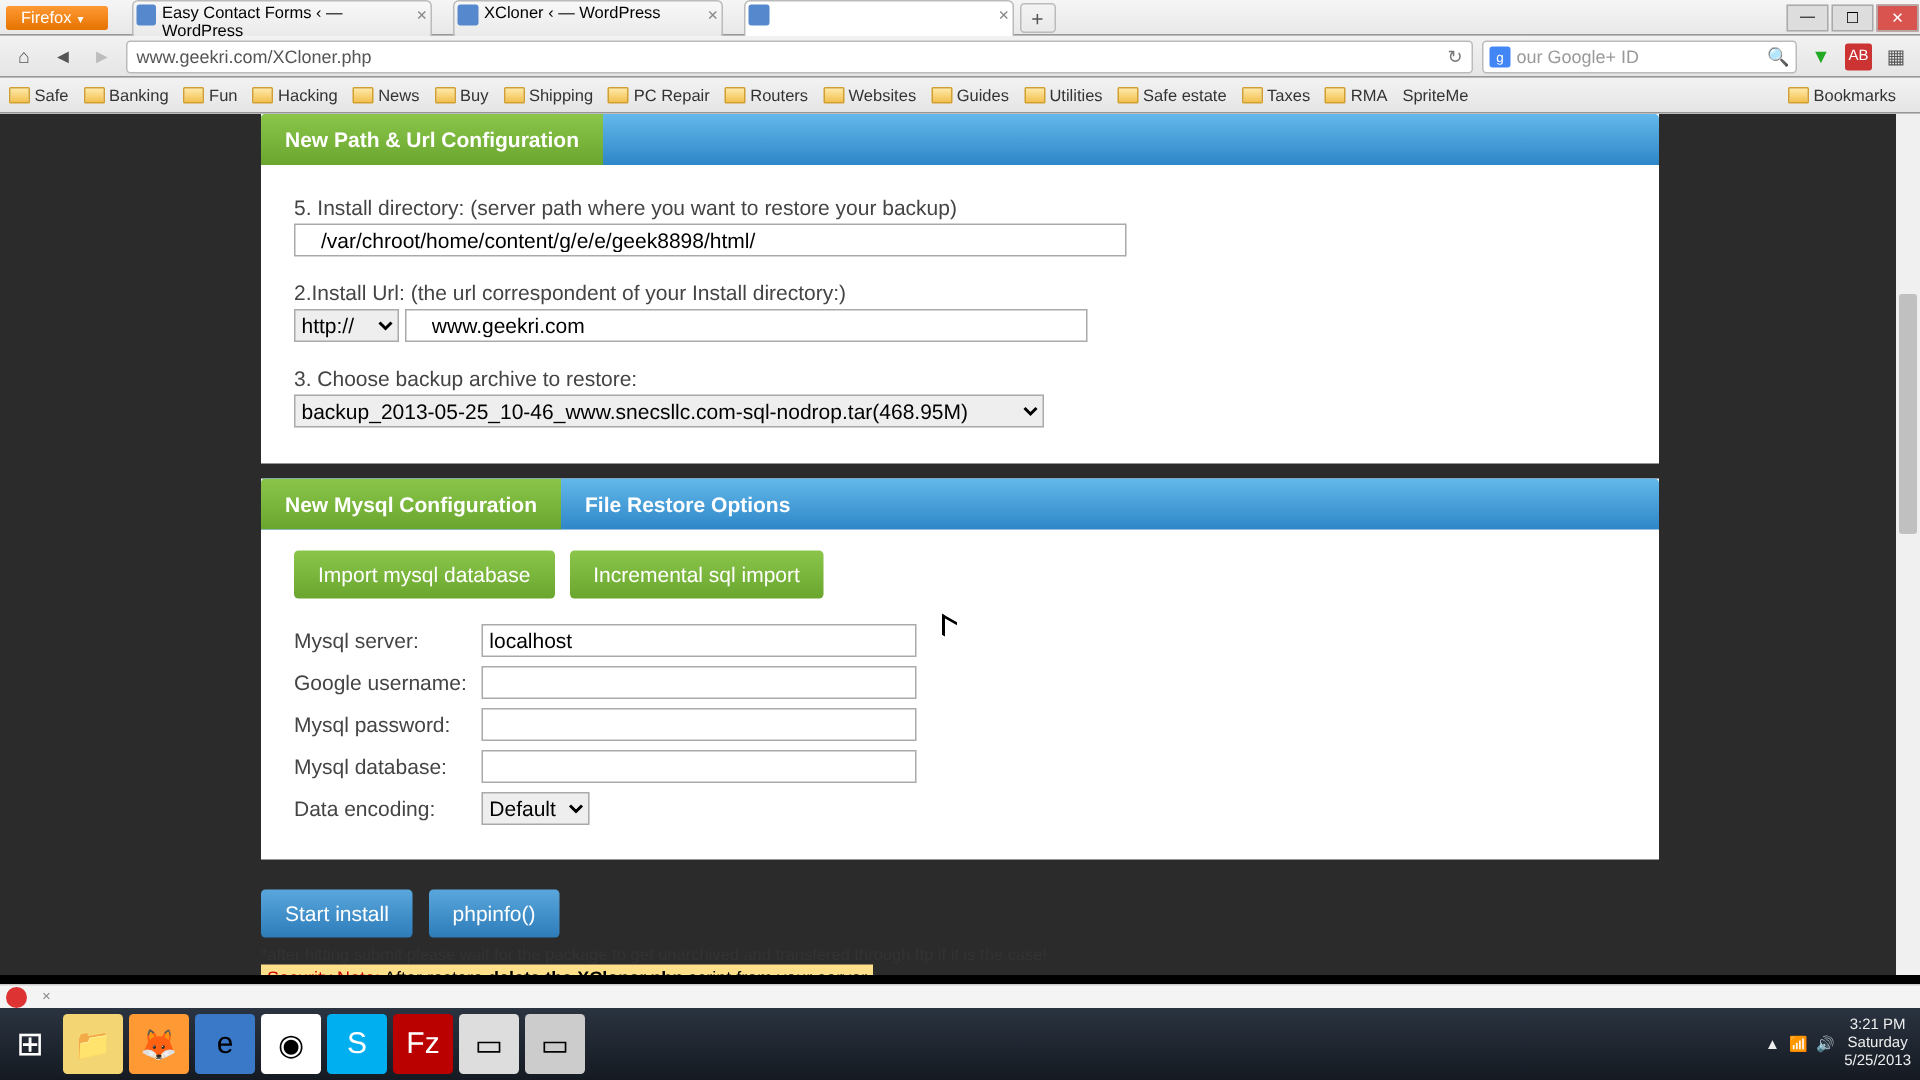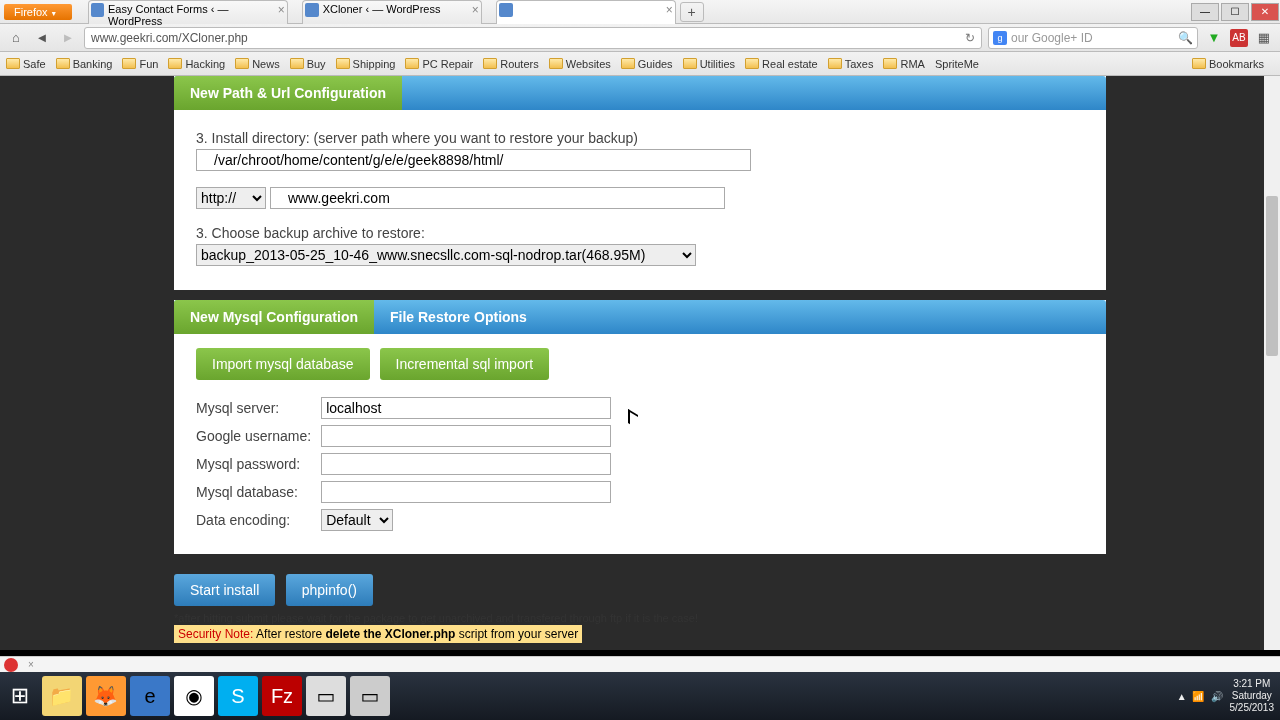--- a/index.html
+++ b/index.html
@@ -168,21 +168,21 @@
   <div class="bm">
       <span class="foldericon"></span>
       <span>Guides</span>
     </div>
   <div class="bm">
       <span class="foldericon"></span>
       <span>Utilities</span>
     </div>
   <div class="bm">
       <span class="foldericon"></span>
-      <span>Real estate</span>
+      <span>Safe estate</span>
     </div>
   <div class="bm">
       <span class="foldericon"></span>
       <span>Taxes</span>
     </div>
   <div class="bm">
       <span class="foldericon"></span>
       <span>RMA</span>
     </div>
   <div class="bm">
@@ -198,24 +198,25 @@
 
 <div class="viewport">
   <div class="page-outer">
 
     <div class="panel">
       <div class="tabhead">
         <div class="tabbtn green">New Path &amp; Url Configuration</div>
       </div>
       <div class="panel-body">
         <div class="row">
-          <label>3. Install directory: (server path where you want to restore your backup)</label>
+          <label>5. Install directory: (server path where you want to restore your backup)</label>
           <input class="textinput" type="text" value="/var/chroot/home/content/g/e/e/geek8898/html/" style="">
         </div>
         <div class="row">
+          <label>2.Install Url: (the url correspondent of your Install directory:)</label>
           <select class="selectbox" style="width:70px"><option>http://</option></select>
           <input class="textinput" style="width: 455px;" type="text" value="www.geekri.com">
         </div>
         <div class="row" style="margin-bottom:4px">
           <label>3. Choose backup archive to restore:</label>
           <select class="selectbox" style="width:500px"><option>backup_2013-05-25_10-46_www.snecsllc.com-sql-nodrop.tar(468.95M)</option></select>
         </div>
       </div>
     </div>
 

